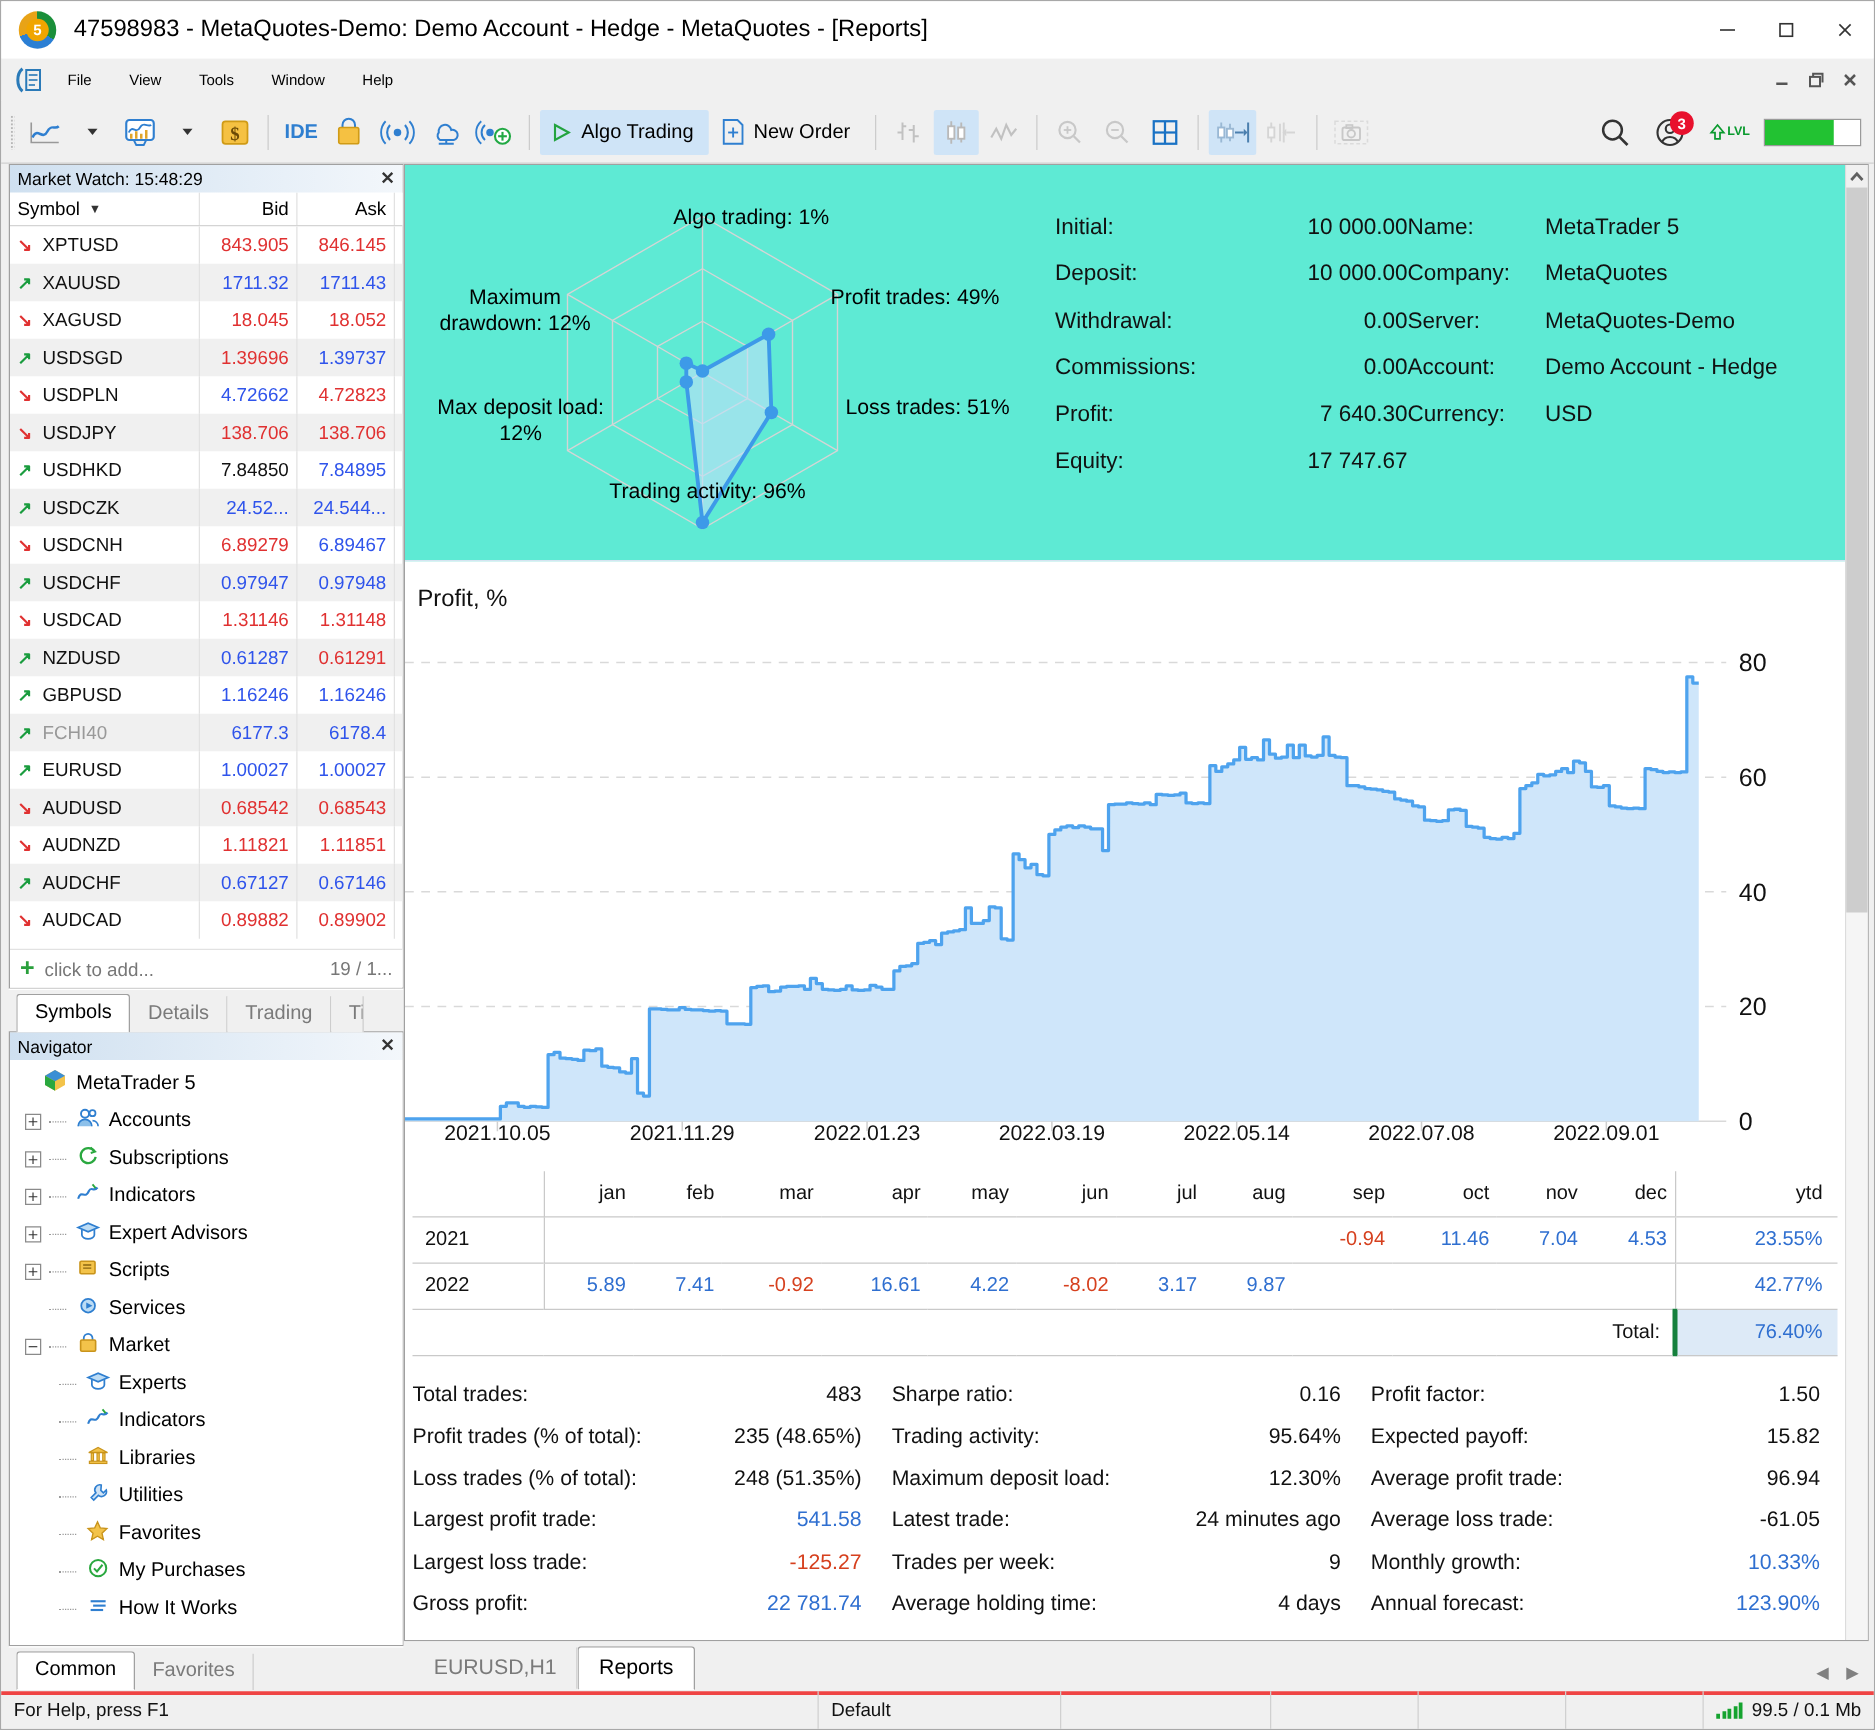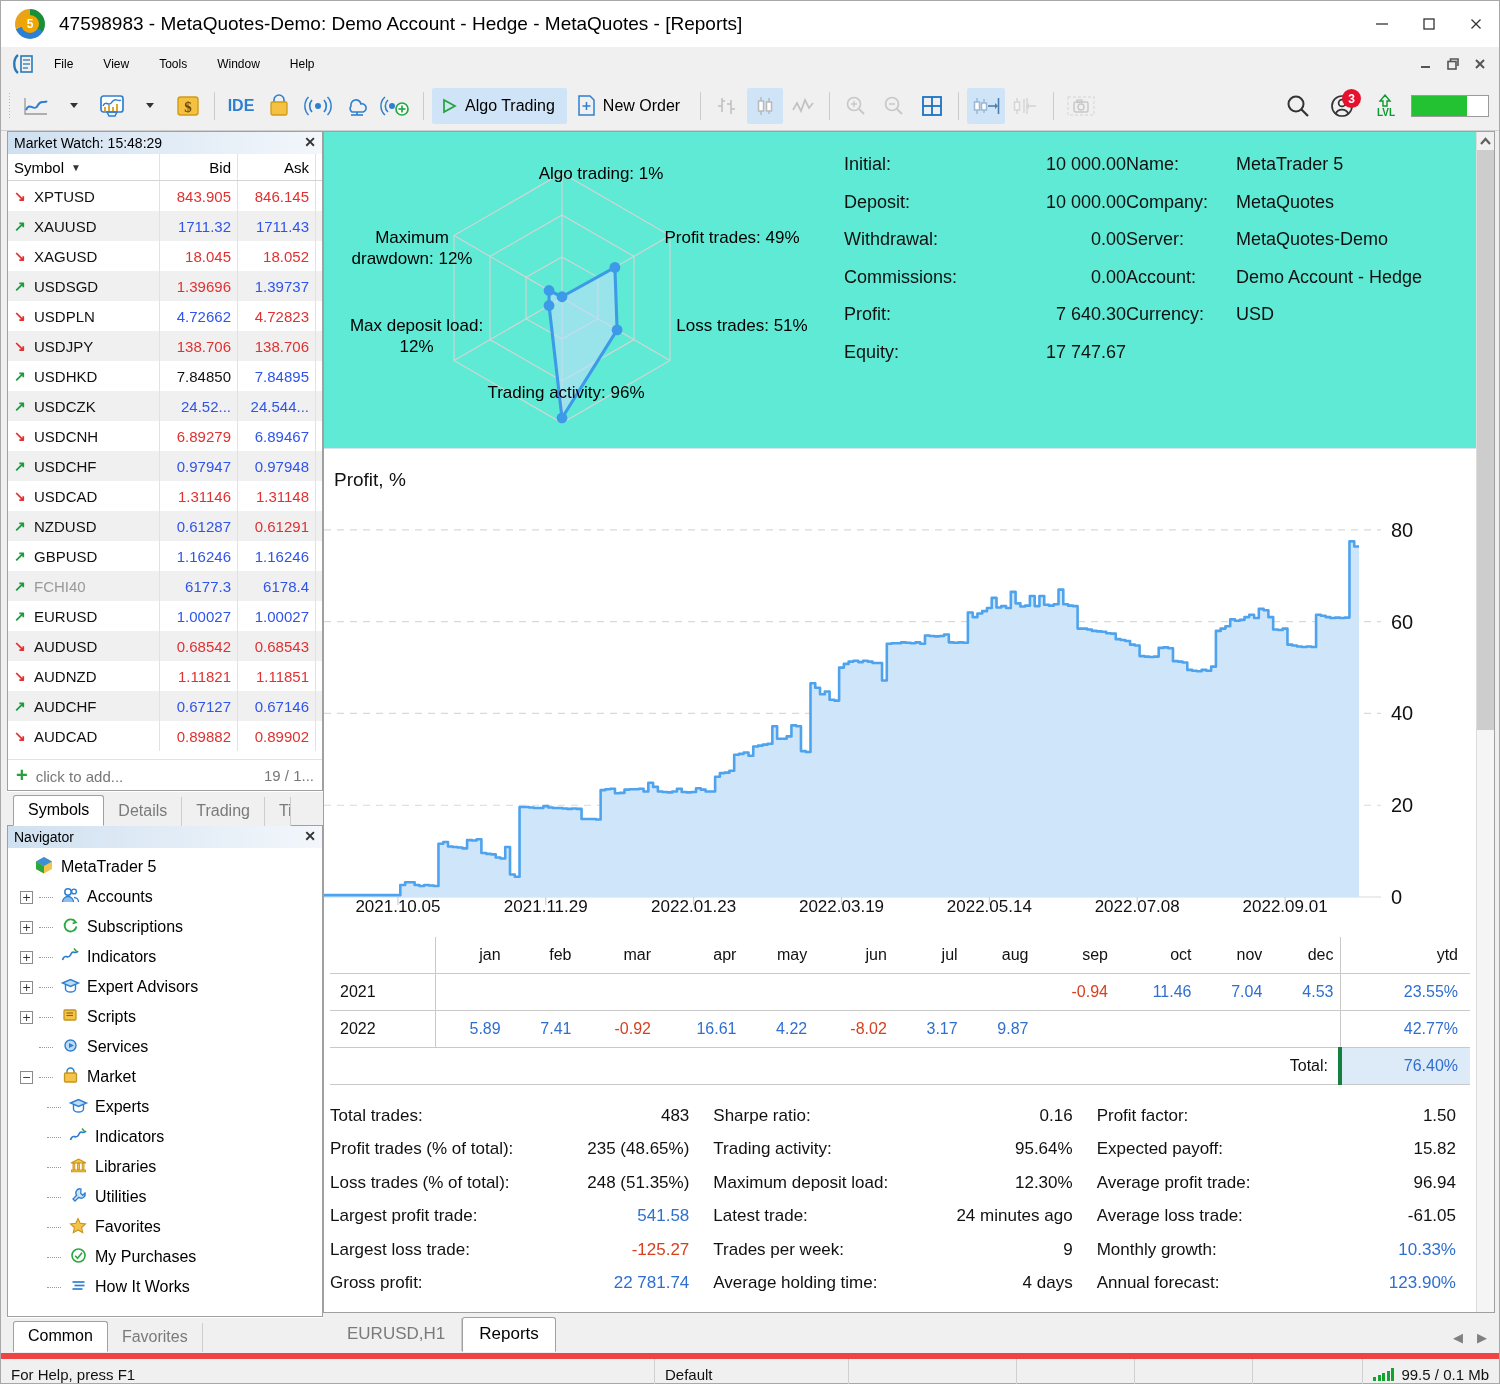--- a/index.html
+++ b/index.html
@@ -69,21 +69,21 @@
   .tbtn.wide { padding: 0 12px 0 8px; gap: 7px; font-size: 16px; color: #000; }
   .tbtn.dis { opacity: .38; }
   .caret { width:0;height:0;border-left:4px solid transparent;border-right:4px solid transparent;
     border-top:5px solid #333; margin: 0 4px; }
   .tb-right { position: absolute; right: 10px; top: 0; height: 50px; display: flex; align-items: center; gap: 6px; }
   .badge {
     position: absolute; top: 1px; right: -1px; min-width: 19px; height: 19px;
     background: #e8112d; color: #fff; border-radius: 10px; font-size: 12px;
     display: flex; align-items: center; justify-content: center; padding: 0 4px; font-weight: bold;
   }
-  .lvl { display:flex; flex-direction:column; color:#0a9a2e; font-size:10px; font-weight:bold; line-height:1; }
+  .lvl { display:flex; flex-direction:row; align-items:center; color:#0a9a2e; font-size:10px; font-weight:bold; line-height:1; }
   .meter { width: 78px; height: 22px; border: 1px solid #9a9a9a; background: #fff; display:flex; }
   .meter .fill { background: #22c232; }
 
   
   .body { flex: 1; display: flex; min-height: 0; background:#f0f0f0; }
 
   
   .left { width: 322px; flex: 0 0 322px; display: flex; flex-direction: column;
           background:#f0f0f0; padding-left:6px; padding-bottom:2px; min-height:0;}
   .panel { display:flex; flex-direction:column; background:#fff; border:1px solid #a0a0a0; min-height:0;}
@@ -157,21 +157,21 @@
     background: #5eead4; display:flex; padding: 8px 0 10px; flex:0 0 auto;
     border-bottom: 1px solid #d5e4f0;
   }
   .radar { width: 520px; flex:0 0 520px; position:relative; height: 298px; }
   .radar svg { position:absolute; left:0; top:0; }
   .radar .rlabel { position:absolute; font-size:17px; color:#000; text-align:center; line-height:1.22; }
 
   .acct { flex:1; display:flex; padding-top: 14px; gap: 0px; }
   .acct-col { display:flex; flex-direction:column; }
   .acct-col.first { width: 282px; flex:0 0 282px;}
-  .acct-row { display:flex; height: 37.5px; align-items:flex-start; font-size:18px; }
+  .acct-row { display:flex; height: 37.5px; align-items:flex-end; font-size:18px; }
   .acct-row .k { flex: 1; color:#111; }
   .acct-row .v { color:#111; text-align:right; }
   .acct-col.first .v { width: 130px; flex:0 0 130px; }
   .acct-col.second .k { width: 110px; flex: 0 0 110px; }
   .acct-col.second .v { text-align:left; }
   .green { color:#128a42; }
 
   .chartbox { flex:0 0 auto; padding: 10px 0 0 0; position:relative; }
   .chart-title { font-size: 19px; color:#111; margin: 10px 0 0 10px; }
   .chart-area { position:relative; height: 400px; margin: 6px 0 0 0; }
@@ -211,22 +211,22 @@
 
   
   .bottom-tabs { height: 38px; flex:0 0 38px; display:flex; align-items:flex-end;
                  background:#f0f0f0; padding-left: 8px; position:relative; }
   .btab { padding: 6px 16px 7px; font-size:17px; color:#7a7a7a; border-right:1px solid #cdcdcd; }
   .btab.active { background:#fff; color:#000; border:1px solid #a0a0a0; border-bottom:1px solid #fff;
                  border-radius:3px 3px 0 0; position:relative; top:1px; z-index:2;}
   .btab-nav { position:absolute; right:8px; bottom:6px; display:flex; gap:14px; color:#808080; font-size:13px;}
 
   
-  .statusbar { height: 30px; flex:0 0 30px; background:#f0f0f0; display:flex; align-items:flex-start;
-               border-top:6px solid #ef4444; font-size:15px; color:#111; }
+  .statusbar { height: 30px; flex:0 0 30px; background:#f0f0f0; display:flex; align-items:flex-end;
+               border-top:3px solid #ef4444; font-size:15px; color:#111; }
   .sb-cell { height:30px; display:flex; align-items:center; padding: 0 10px; border-right:1px solid #d0d0d0; }
   .sb-grow { flex:1; }
   .bars { display:flex; align-items:flex-end; gap:1.5px; height:13px; margin-right:7px; }
   .bars i { width:3px; background:#15a32f; display:block; }
 
   svg { overflow: visible; }
 </style>
 </head>
 <body>
 

